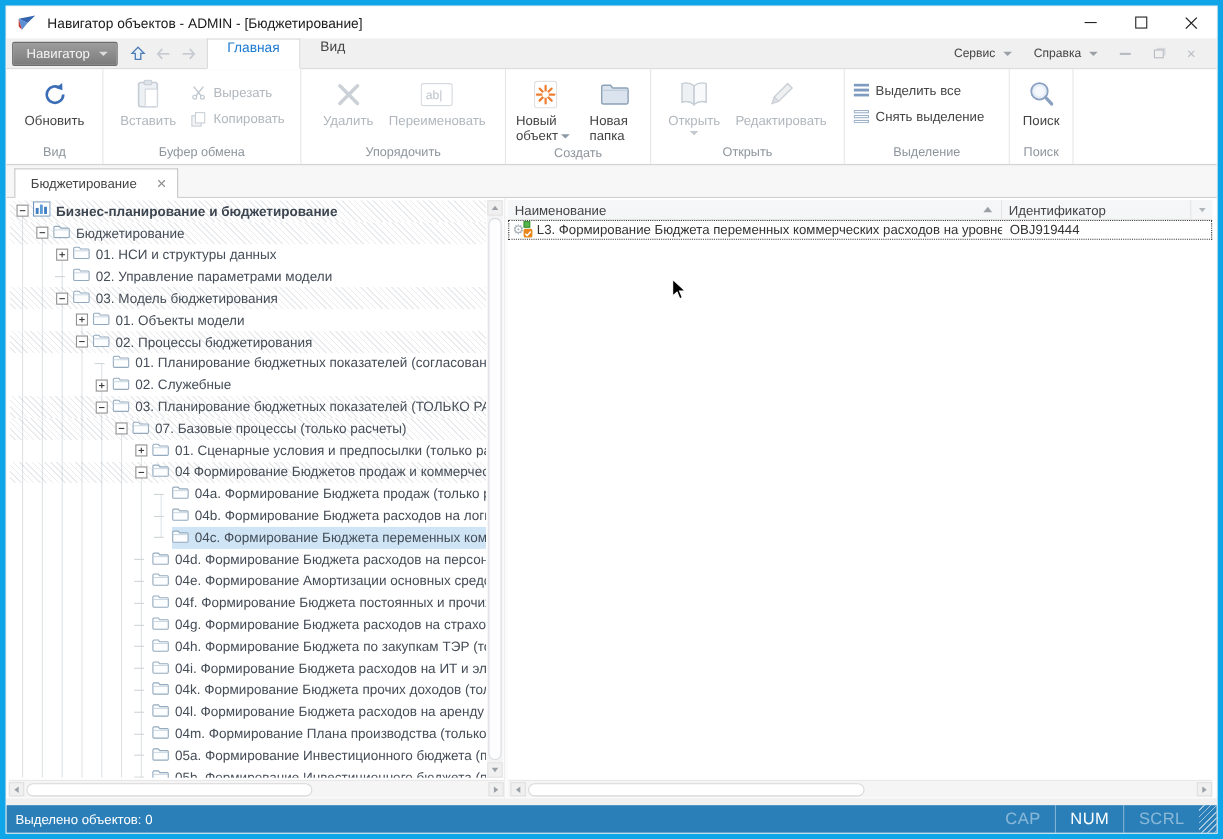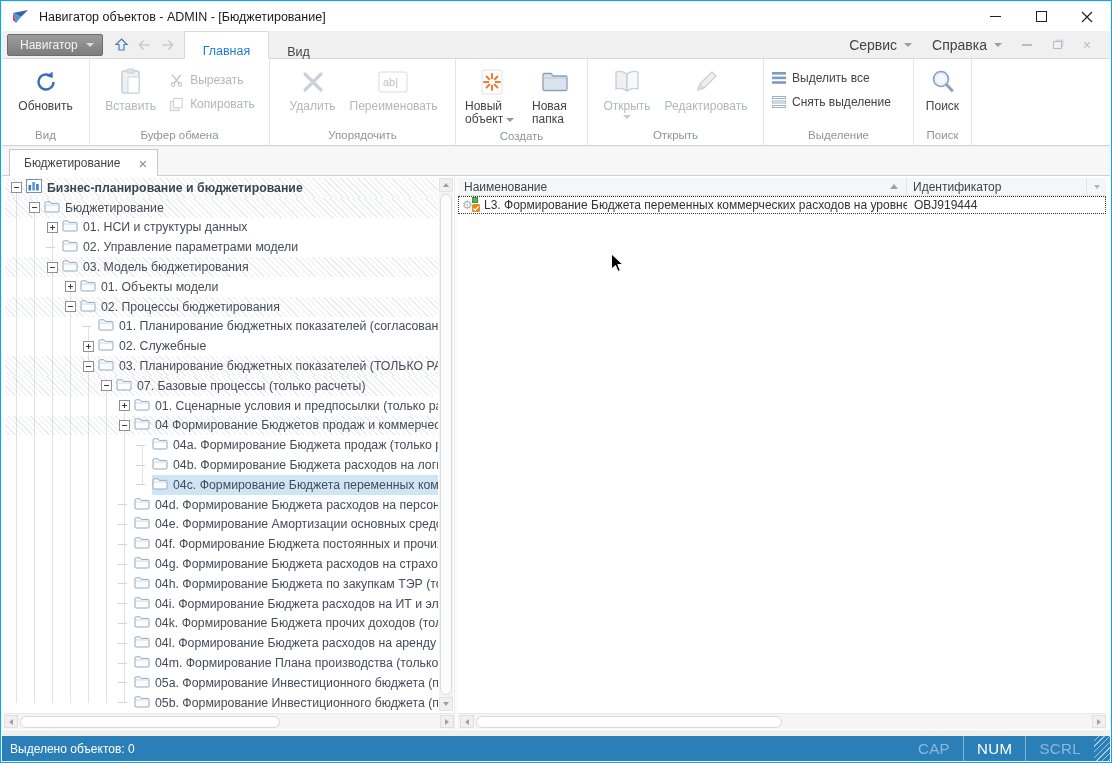--- a/index.html
+++ b/index.html
@@ -1,38 +1,38 @@
 <!DOCTYPE html>
 <html><head>
 <meta charset="utf-8">
 <style>
   * { box-sizing: border-box; margin: 0; padding: 0; }
   html,body { width:1112px; height:763px; }
   body { font-family:"Liberation Sans","DejaVu Sans",sans-serif; background:#fff; position:relative; overflow:hidden; }
-  .window { position:absolute; inset:0; border:1px solid #0ea5e9; background:#f0f0f0; }
+  .window { position:absolute; inset:0; border:5px solid #0ea5e9; background:#f0f0f0; }
 
   
   .titlebar { position:absolute; left:1px; top:1px; right:1px; height:29px; background:#fff; display:flex; align-items:center; }
   .app-logo { width:18px; height:16px; margin:0 9px 0 10px; }
   .title-text { font-size:12.5px; color:#1a1a1a; }
   .win-btns { margin-left:auto; display:flex; height:100%; }
   .win-btn { width:46px; height:100%; display:flex; align-items:center; justify-content:center; cursor:default; }
   .glyph-min { width:11px; height:0; border-top:1px solid #222; }
   .glyph-max { width:11px; height:11px; border:1px solid #222; }
 
   
   .menurow { position:absolute; left:1px; top:30px; right:1px; height:28px; background:#f0f0f0; border-bottom:1px solid #d9d9d9; display:flex; align-items:center; }
   .nav-btn { margin-left:5px; height:22px; padding:0 8px 0 12px; background:linear-gradient(#9d9d9d,#7c7c7c); border:1px solid #6d6d6d; border-radius:2px; color:#f4f4f4; font-size:12px; display:flex; align-items:center; gap:8px; }
   .caret { width:0; height:0; border-left:4px solid transparent; border-right:4px solid transparent; border-top:4px solid #dcdcdc; }
   .qat { display:flex; align-items:center; gap:6px; margin:0 8px 0 10px; }
   .qat svg { display:block; }
-  .tab { height:28px; padding:0 18px; display:flex; align-items:flex-end; font-size:12.5px; color:#444; }
+  .tab { height:28px; padding:0 18px; display:flex; align-items:flex-start; font-size:12.5px; color:#444; }
   .tab.active { background:#fff; border:1px solid #d9d9d9; border-bottom:1px solid #fff; color:#1e7ad1; margin-bottom:-1px; }
   .menu-right { margin-left:auto; display:flex; align-items:center; gap:4px; padding-right:10px; }
-  .menu-item { font-size:14px; color:#444; display:flex; align-items:center; gap:7px; padding:0 8px; }
+  .menu-item { font-size:11px; color:#444; display:flex; align-items:center; gap:7px; padding:0 8px; }
   .menu-item .caret { border-top-color:#9aa0a6; }
   .rib-winbtn { width:26px; display:flex; align-items:center; justify-content:center; height:22px; }
   .dash-ic { width:10px; height:0; border-top:2px solid #b9bdc3; }
   .ovl-ic { width:9px; height:8px; border:1.5px solid #b9bdc3; box-shadow:2px -2px 0 -0.5px #d5d8db; }
   .x-ic { font-size:14px; color:#b9bdc3; line-height:1; }
 
   
   .ribbon { position:absolute; left:1px; top:58px; right:1px; height:87px; background:#fff; border-bottom:1px solid #d5d5d5; display:flex; }
   .grp { display:flex; flex-direction:column; border-right:1px solid #e6e6e6; }
   .grp-body { flex:1; display:flex; align-items:flex-start; justify-content:center; gap:4px; padding:3px 4px 0 4px; }

